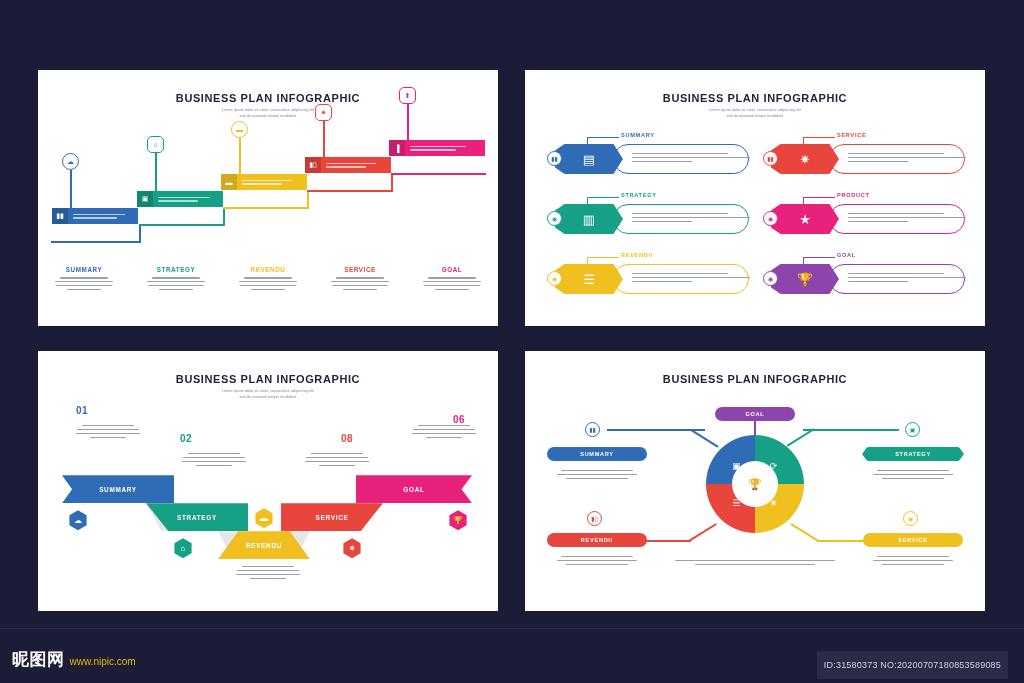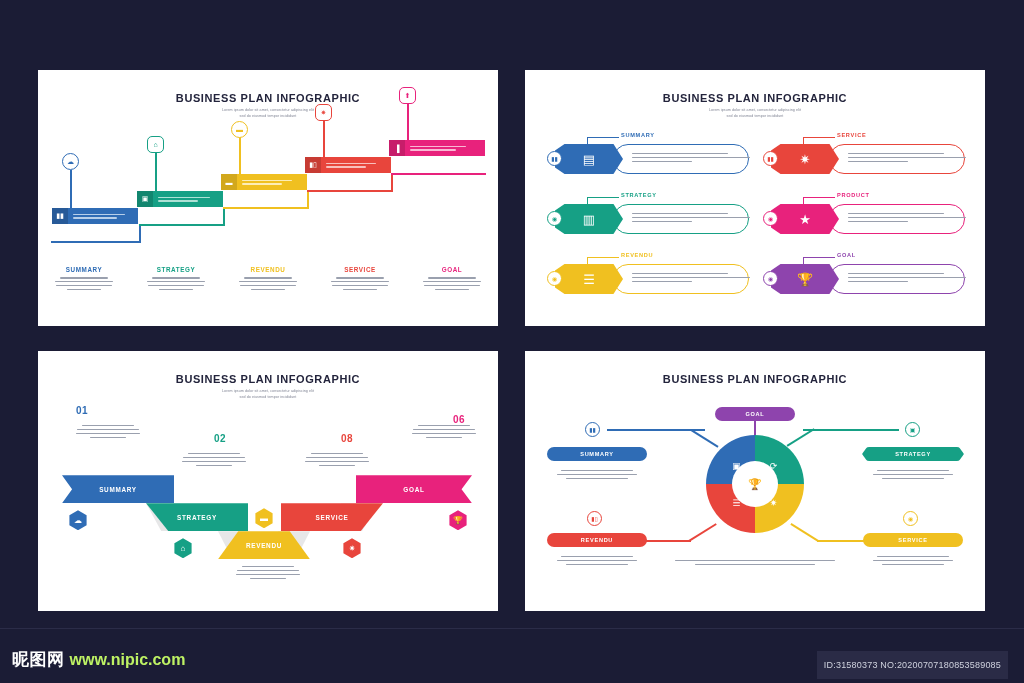--- a/index.html
+++ b/index.html
@@ -161,21 +161,21 @@
   .ring {
     position: absolute; width: 15px; height: 15px; border-radius: 50%;
     background: #fff; border: 1.4px solid currentColor;
     display: flex; align-items: center; justify-content: center; font-size: 6px;
   }
   .tagtxt { position: absolute; width: 104px; }
   .tagtxt i { display: block; height: 1.5px; background: #9aa0ae; border-radius: 1px; margin: 2.6px auto; }
   .connector { position: absolute; }
   .brand { position: absolute; left: 12px; top: 648px; display: flex; align-items: baseline; gap: 5px; }
   .brand-cn { font-size: 17px; font-weight: bold; color: #fff; letter-spacing: .5px; font-family: "DejaVu Sans", sans-serif; }
-  .brand-url { font-size: 16px; font-weight: bold; color: #bef264; }
+  .brand-url { font-size: 10px; font-weight: normal; color: #eab308; }
   .idbadge {
     position: absolute; right: 16px; top: 651px;
     background: #2a2b46; color: #cfd2de;
     font-size: 9px; padding: 9px 7px; letter-spacing: .2px;
   }
   .sep { position: absolute; left: 0; top: 628px; width: 1024px; height: 1px; background: #2b2c48; }
 </style>
 </head>
 <body>
 
@@ -415,21 +415,21 @@
     <div class="rib-wrap">
 
       <div class="num" style="left:38px;top:5px;color:#2f6cb5;">01</div>
       <div class="ntxt" style="left:36px;top:22px;">
           <i style="width:52px"></i>
           <i style="width:62px"></i>
           <i style="width:64px"></i>
           <i style="width:36px"></i>
         </div>
 
-      <div class="num" style="left:142px;top:33px;color:#16a085;margin-left:34px;">02</div>
+      <div class="num" style="left:142px;top:33px;color:#16a085;">02</div>
       <div class="ntxt" style="left:142px;top:50px;">
           <i style="width:52px"></i>
           <i style="width:62px"></i>
           <i style="width:64px"></i>
           <i style="width:36px"></i>
         </div>
 
       <div class="num" style="left:303px;top:33px;color:#e8453c;">08</div>
       <div class="ntxt" style="left:265px;top:50px;">
           <i style="width:52px"></i>

